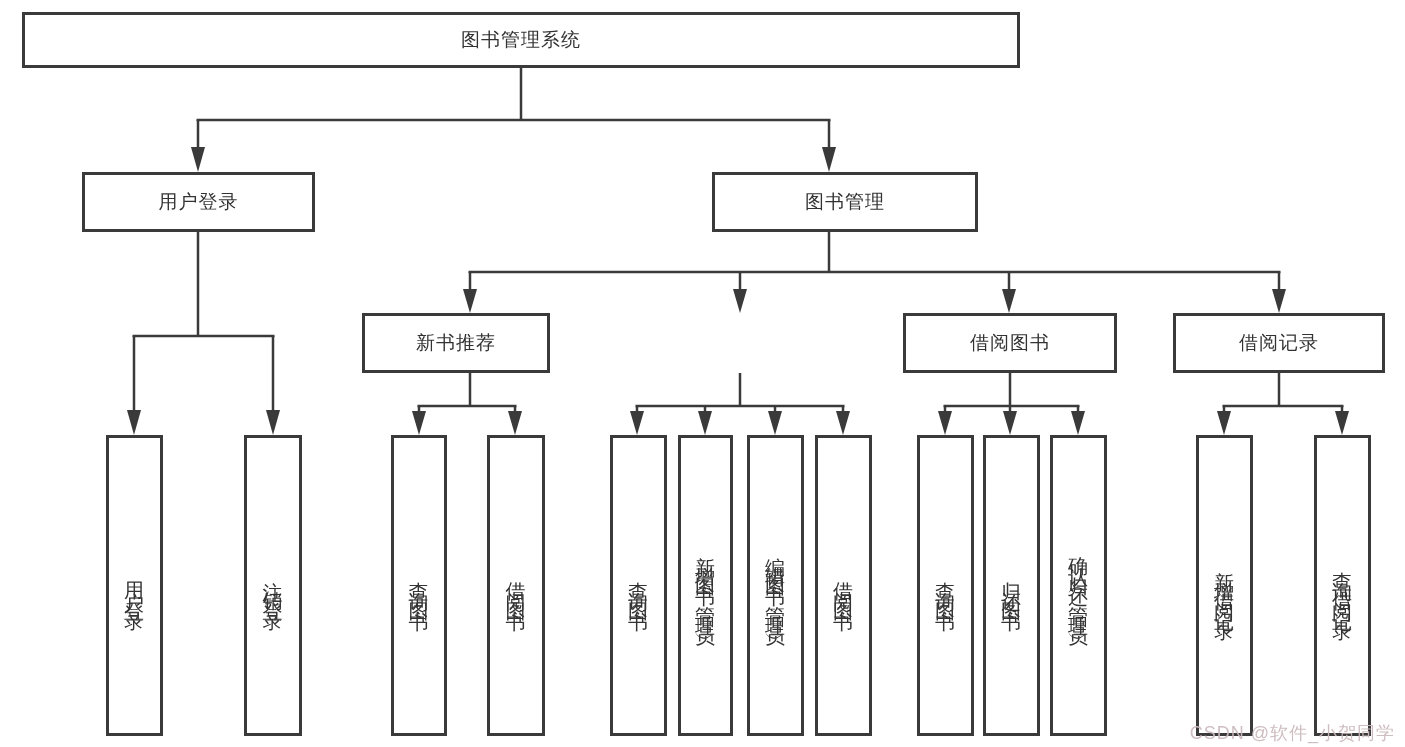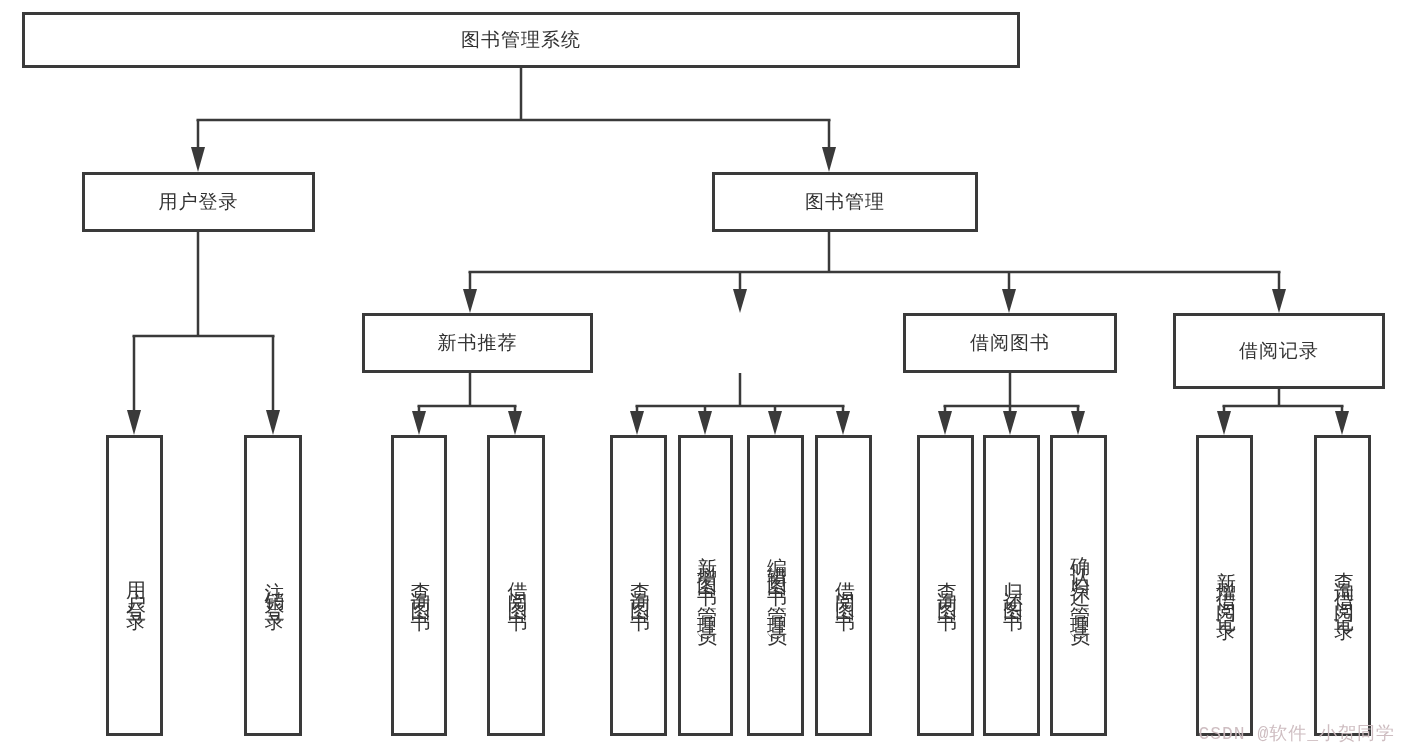--- a/index.html
+++ b/index.html
@@ -1,18 +1,18 @@
 <!DOCTYPE html>
 <html><head>
 <meta charset="utf-8">
 <style>
   html,body{margin:0;padding:0;background:#ffffff;}
   #canvas{
     position:relative;width:1405px;height:747px;background:#ffffff;
-    font-family:Liberation Mono, monospace;overflow:hidden;
+    font-family:Liberation Sans, sans-serif;overflow:hidden;
   }
   .node{
     position:absolute;box-sizing:border-box;border:3px solid #3a3a3a;background:#ffffff;
     display:flex;align-items:center;justify-content:center;color:#333333;
   }
   .hnode{font-size:19px;letter-spacing:1px;}
   .vnode{font-size:20px;}
   .vnode .vlabel{
     writing-mode:vertical-rl;text-orientation:upright;letter-spacing:10px;line-height:1;
   }
@@ -98,27 +98,27 @@
     <span>图书管理系统</span>
   </div>
 
   <div class="node hnode" style="left:82px;top:172px;width:233px;height:60px;">
     <span>用户登录</span>
   </div>
   <div class="node hnode" style="left:712px;top:172px;width:266px;height:60px;">
     <span>图书管理</span>
   </div>
 
-  <div class="node hnode" style="left:362px;top:313px;width:231px;height:60px;">
+  <div class="node hnode" style="left:362px;top:313px;width:188px;height:60px;">
     <span>新书推荐</span>
   </div>
   <div class="node hnode" style="left:903px;top:313px;width:214px;height:60px;">
     <span>借阅图书</span>
   </div>
-  <div class="node hnode" style="left:1173px;top:313px;width:212px;height:76px;">
+  <div class="node hnode" style="left:1173px;top:313px;width:212px;height:60px;">
     <span>借阅记录</span>
   </div>
 
   <div class="node vnode" style="left:106px;top:435px;width:57px;height:301px;">
     <span class="vlabel">用户登录</span>
   </div>
   <div class="node vnode" style="left:244px;top:435px;width:58px;height:301px;">
     <span class="vlabel">注销登录</span>
   </div>
 

